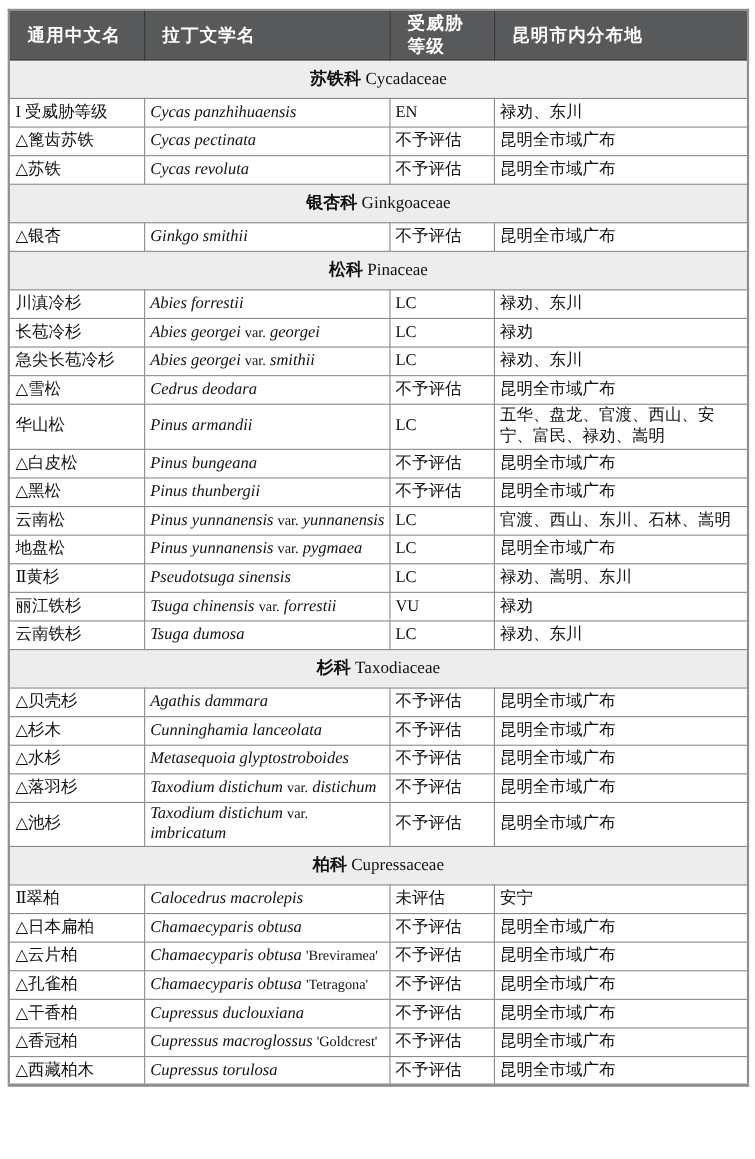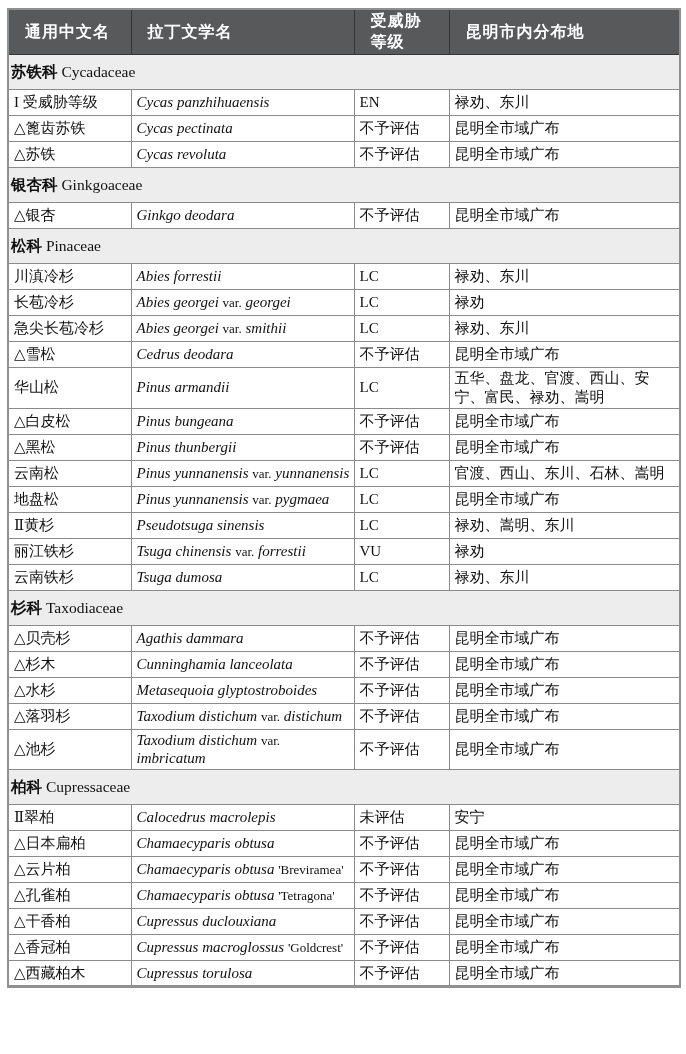--- a/index.html
+++ b/index.html
@@ -39,20 +39,21 @@
   table.species td{
     border:1px solid var(--border);
     font-size:15px;
     padding:1px 4px 1px 5px;
     vertical-align:middle;
     line-height:1.25;
   }
   tr.species-row td{height:26px;}
   tr.family-row td{
     background:var(--family-bg);
+    text-align:center;
     height:35px;
     padding:1px 2px;
   }
   .fam-cn{
     font-family:"Liberation Sans","DejaVu Sans",sans-serif;
     font-weight:bold;
     font-size:15.5px;
   }
   .fam-en{
     font-family:"Liberation Serif","DejaVu Serif",serif;
@@ -104,21 +105,21 @@
           <td class="common-cell">△苏铁</td>
           <td class="latin-cell"><span>Cycas revoluta</span></td>
           <td class="status-cell">不予评估</td>
           <td class="dist-cell">昆明全市域广布</td>
         </tr>
         <tr class="family-row">
           <td colspan="4"><span class="fam-cn">银杏科</span><span class="fam-en"> Ginkgoaceae</span></td>
         </tr>
         <tr class="species-row">
           <td class="common-cell">△银杏</td>
-          <td class="latin-cell"><span>Ginkgo deodara</span></td>
+          <td class="latin-cell"><span>Ginkgo smithii</span></td>
           <td class="status-cell">不予评估</td>
           <td class="dist-cell">昆明全市域广布</td>
         </tr>
         <tr class="family-row">
           <td colspan="4"><span class="fam-cn">松科</span><span class="fam-en"> Pinaceae</span></td>
         </tr>
         <tr class="species-row">
           <td class="common-cell">川滇冷杉</td>
           <td class="latin-cell"><span>Abies forrestii</span></td>
           <td class="status-cell">LC</td>

